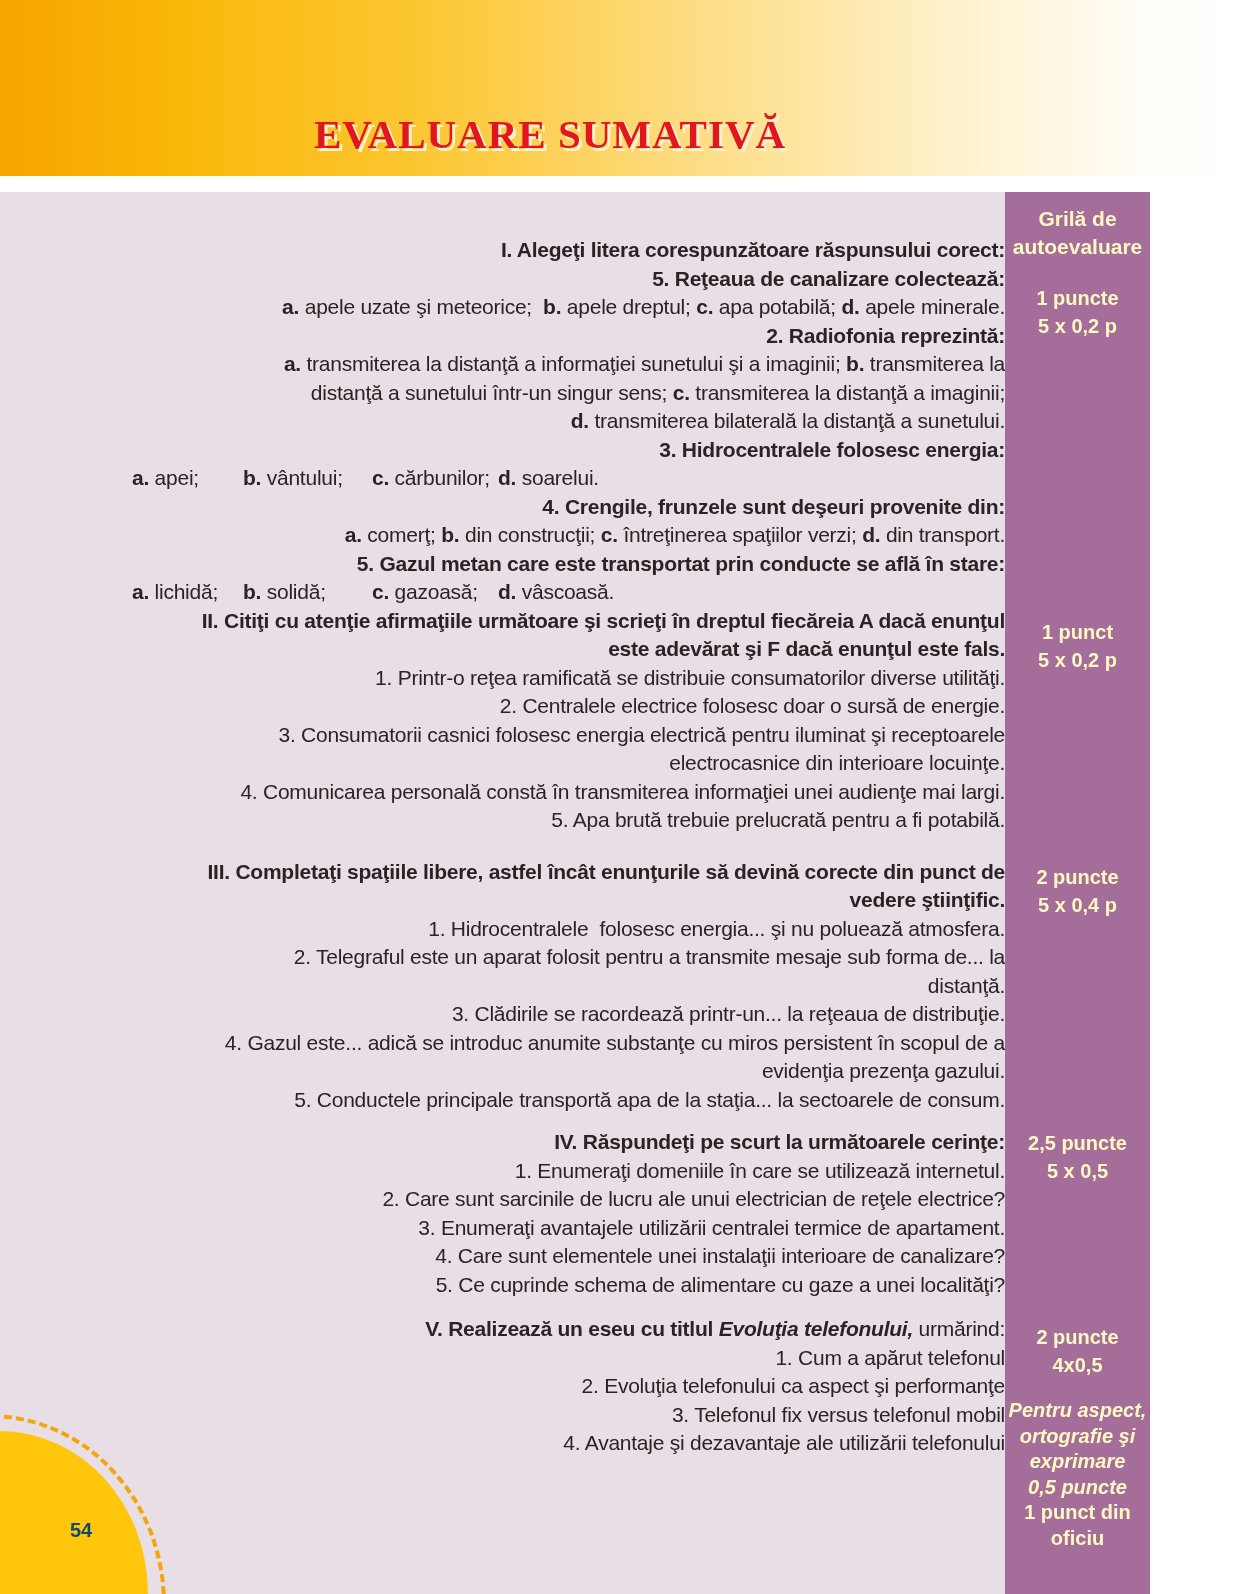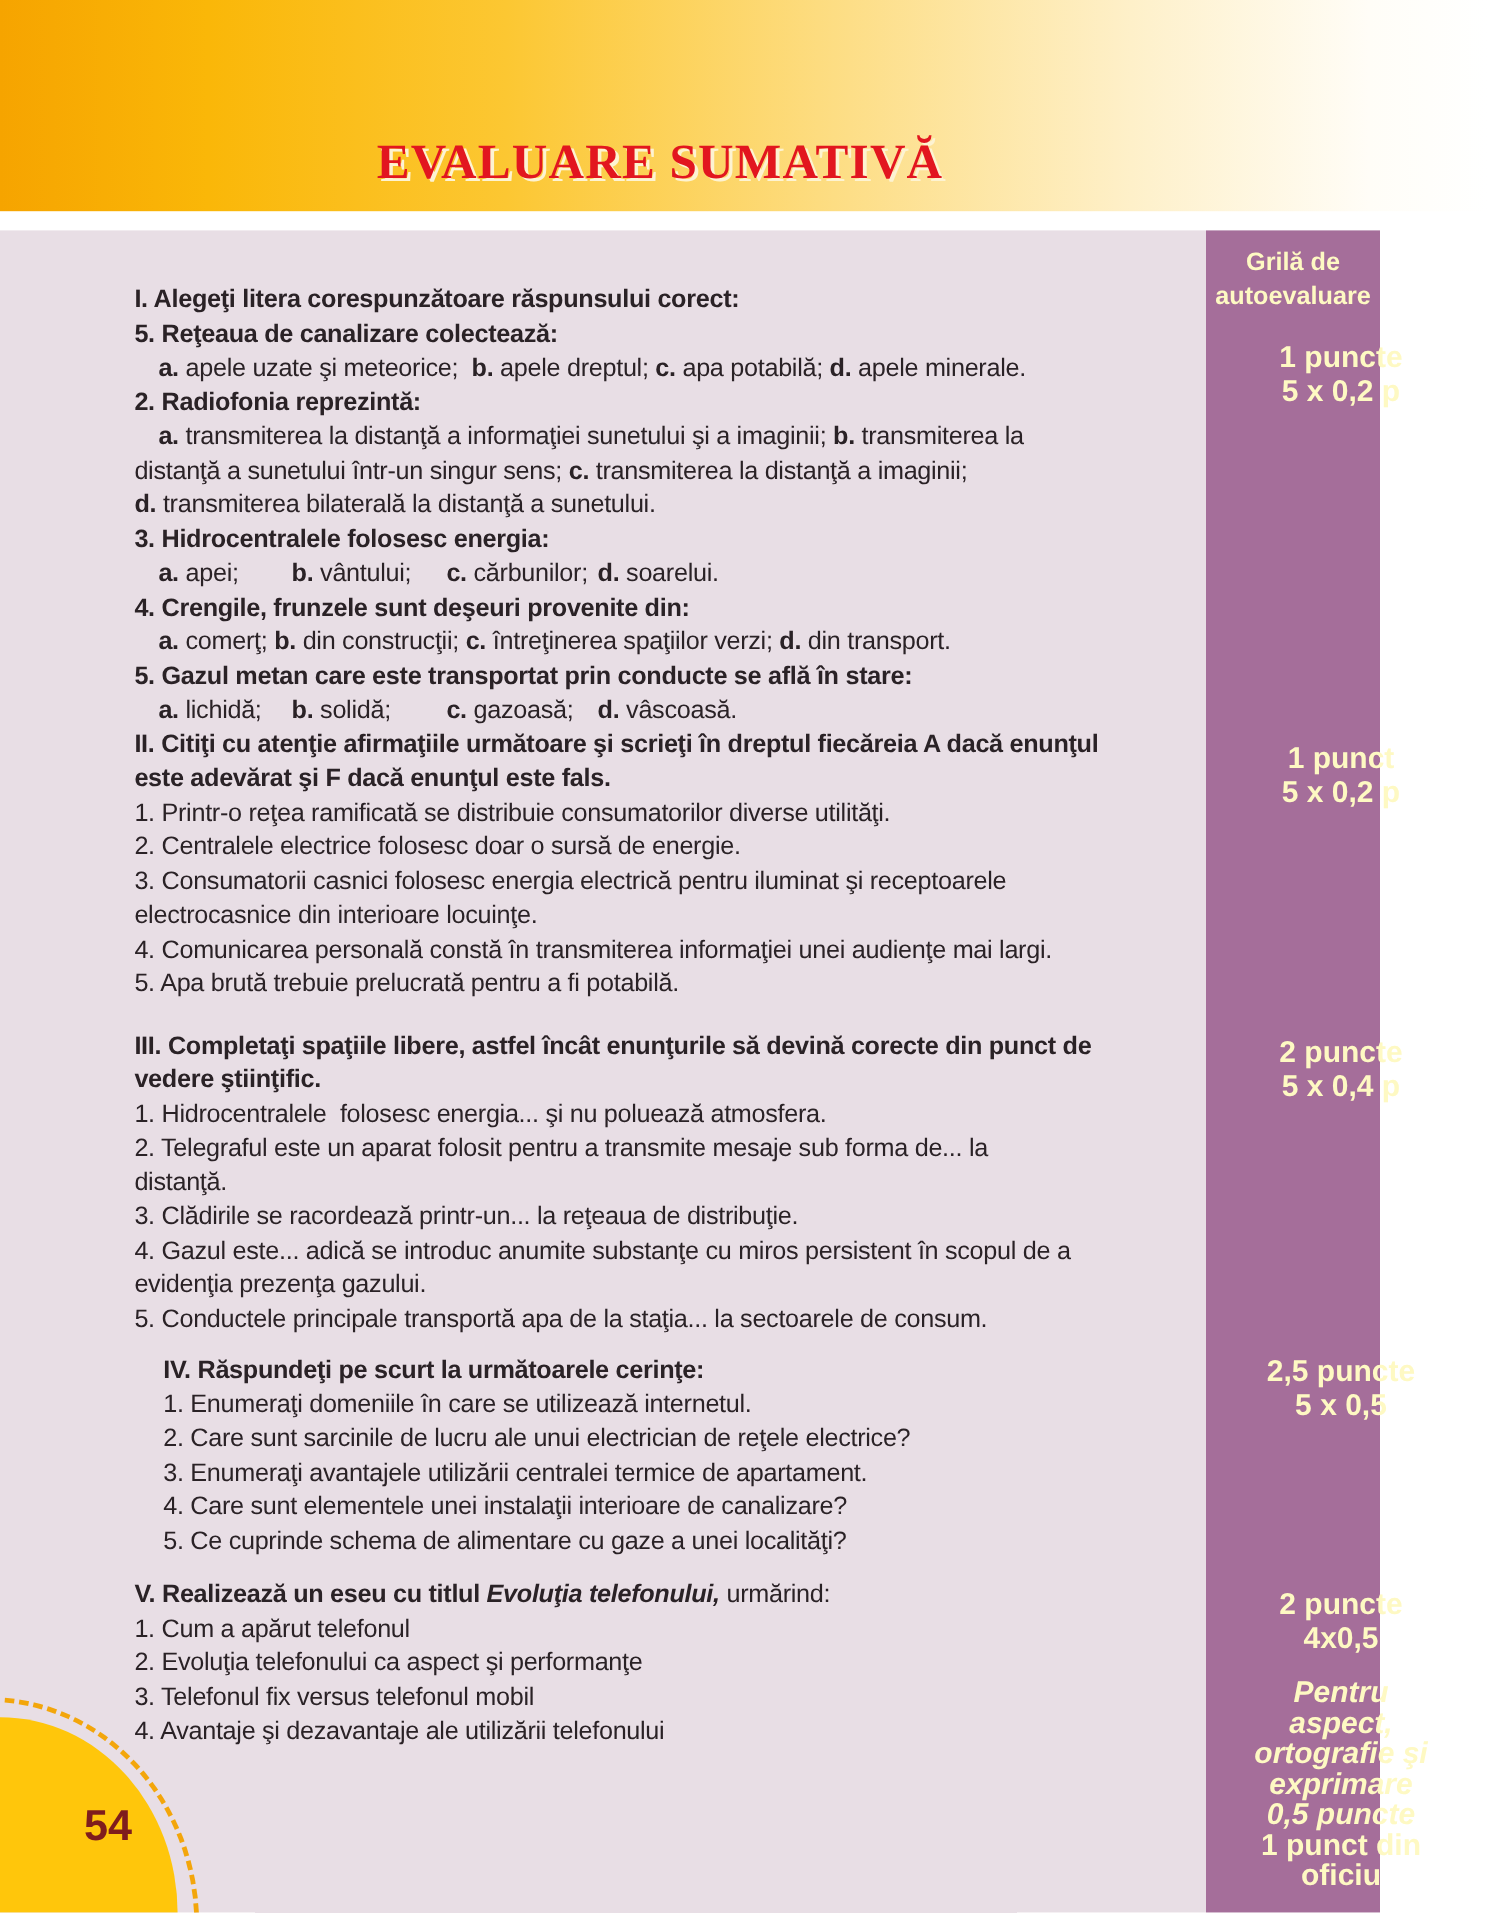--- a/index.html
+++ b/index.html
@@ -17,60 +17,60 @@
     font-size:41px; letter-spacing:1px; color:#E2161F;
     text-shadow:3px 3px 0 #FDF3D2;
   }
 
   
   .content {
     position:absolute; top:192px; left:0; width:1005px; height:1402px;
     background:#E8DEE5; box-sizing:border-box; padding:44px 0 0 112px;
     color:#2A2226; font-size:21px; line-height:28.5px; letter-spacing:-0.25px;
   }
-  .line { white-space:pre; }
+  .line { white-space:pre;text-align:right; }
   .line.ind { padding-left:20px; }
   .line.tabline { position:relative; height:28.5px; }
   .tabstop { position:absolute; top:0; white-space:pre; }
   .tabstop.t0 { left:20px; }  .tabstop.t1 { left:131px; }
   .tabstop.t2 { left:260px; } .tabstop.t3 { left:386px; }
   .b { font-weight:700; }
   .i { font-style:italic;margin-top:46px; }
   .section:nth-child(1) { margin-top:0; }
   .section:nth-child(2) { margin-top:0; }
   .section:nth-child(3) { margin-top:23px; }
   .section:nth-child(4) { margin-top:14px;margin-left:24px; }
   .section:nth-child(5) { margin-top:16px; }
 
   
   .panel {
     position:absolute; top:192px; left:1005px; width:145px; height:1402px;
     background:#A56E9A; color:#fef9c3; font-weight:700; text-align:center;
   }
   .panel-title { position:absolute; top:13px; left:0; width:145px; font-size:21px; line-height:28px; }
-  .entry { position:absolute; left:0; width:145px; font-size:25px; line-height:27.5px;padding-left:40px; }
+  .entry { position:absolute; left:0; width:145px; font-size:20px; line-height:27.5px; }
   .entry:nth-of-type(2) { top:93px; }
   .entry:nth-of-type(3) { top:427px; }
   .entry:nth-of-type(4) { top:672px; }
   .entry:nth-of-type(5) { top:938px; }
   .entry:nth-of-type(6) { top:1132px; }
   .entry:nth-of-type(7) { top:1206px; line-height:25.5px; }
 
   
   .corner-dash {
     position:absolute; left:-10px; bottom:-10px; width:168px; height:182px;
     border:4px dashed #F3A60B; border-top-right-radius:100% 100%;
   }
   .corner-fill {
     position:absolute; left:0; bottom:0; width:148px; height:163px;
     background:#FFC60B; border-top-right-radius:100% 100%;
   }
   .pagenum {
     position:absolute; left:70px; bottom:52px;
-    color:#7f1d1d; font-weight:700; font-size:36px;
+    color:#0c4a6e; font-weight:700; font-size:20px;
   }
 </style>
 </head>
 <body>
 
 <div class="page">
 
   <div class="banner">
     <div class="banner-title">EVALUARE SUMATIVĂ</div>
   </div>

